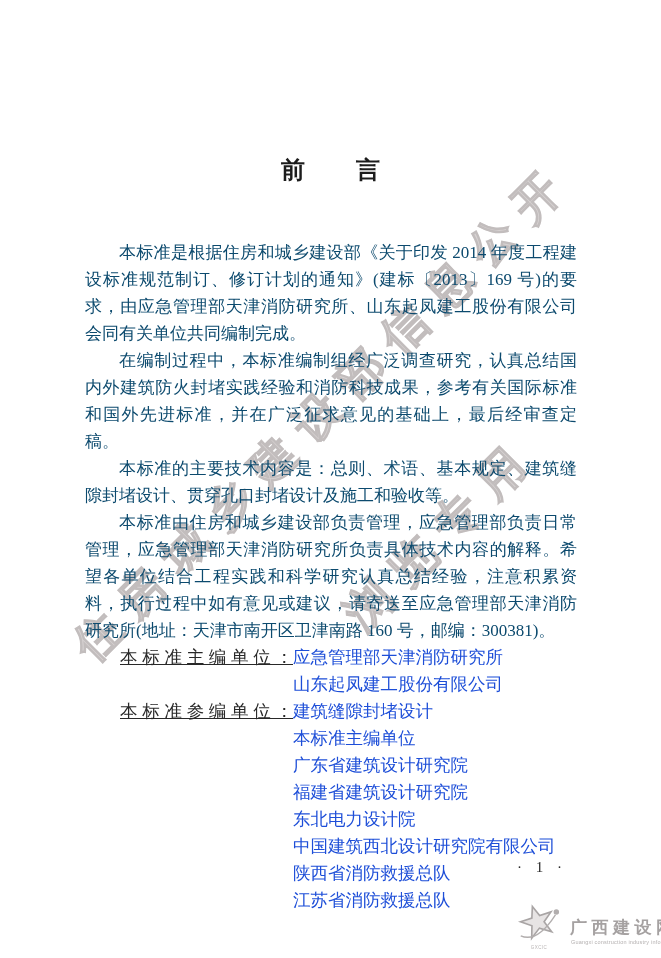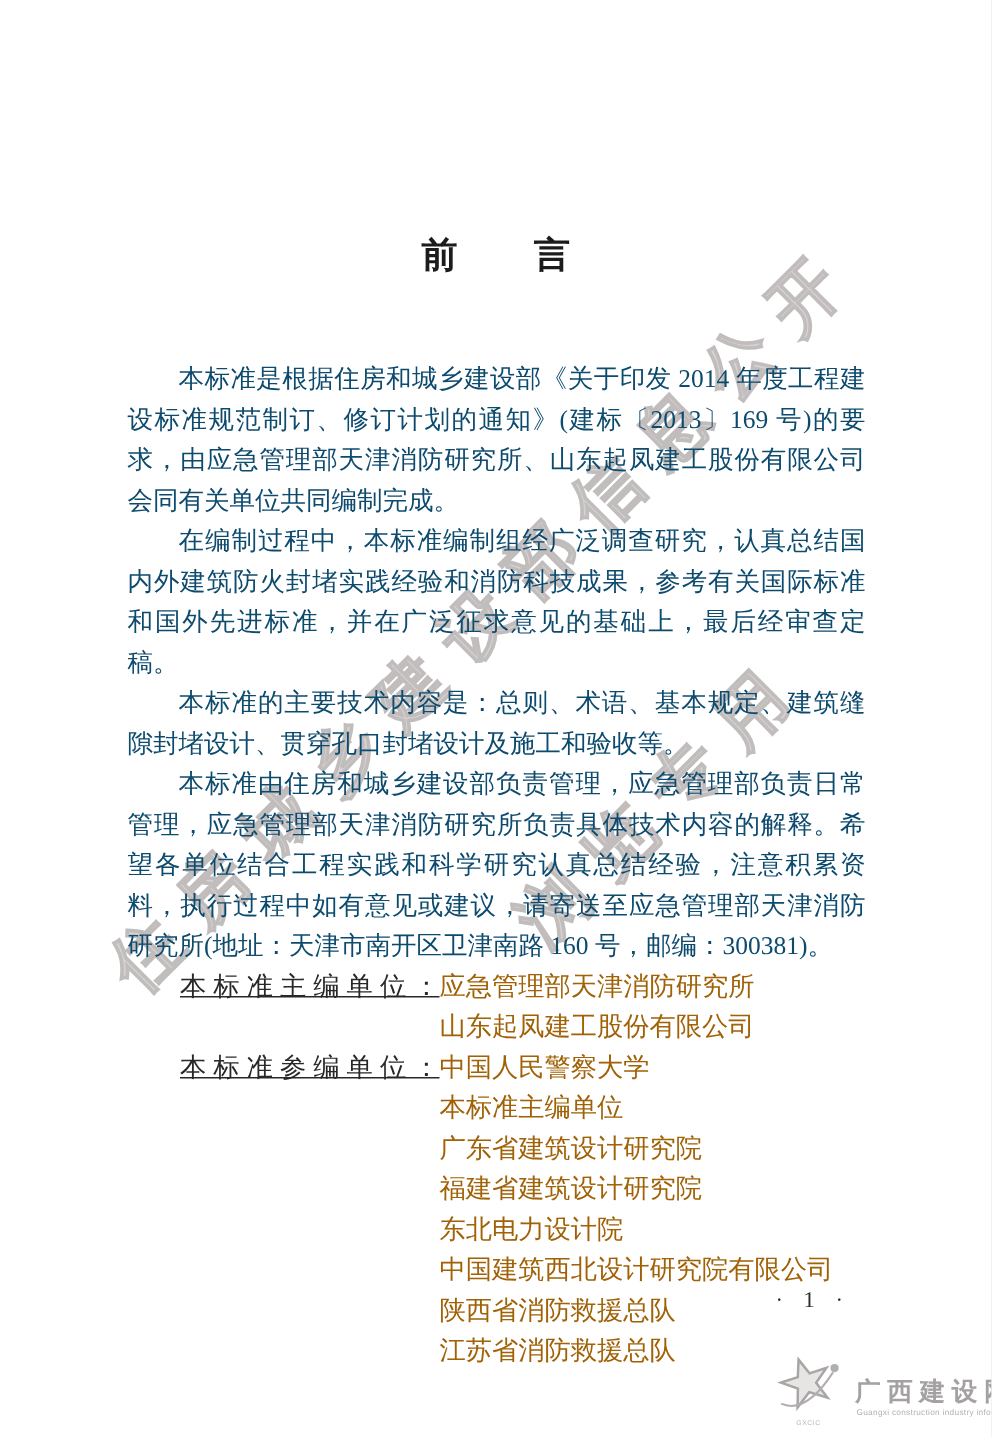--- a/index.html
+++ b/index.html
@@ -64,21 +64,21 @@
     box-sizing: border-box;
     padding-left: 35px;
     text-align: justify;
     text-align-last: justify;
     color: #282828;
     text-decoration: underline;
   }
   .unit-value {
     flex: 1;
     white-space: nowrap;
-    color: #a16207;
+    color: #1d4ed8;
   }
 
   .page-num {
     position: absolute;
     top: 859px;
     right: 94px;
     font-size: 15px;
     letter-spacing: 5px;
     color: #2a2a2a;
   }
@@ -142,21 +142,21 @@
         <div class="unit-row">
           <span class="unit-label">本标准主编单位：</span>
           <span class="unit-value">应急管理部天津消防研究所</span>
         </div>
         <div class="unit-row">
           <span class="unit-label"></span>
           <span class="unit-value">山东起凤建工股份有限公司</span>
         </div>
         <div class="unit-row">
           <span class="unit-label">本标准参编单位：</span>
-          <span class="unit-value">中国人民警察大学</span>
+          <span class="unit-value">建筑缝隙封堵设计</span>
         </div>
         <div class="unit-row">
           <span class="unit-label"></span>
           <span class="unit-value">本标准主编单位</span>
         </div>
         <div class="unit-row">
           <span class="unit-label"></span>
           <span class="unit-value">广东省建筑设计研究院</span>
         </div>
         <div class="unit-row">

